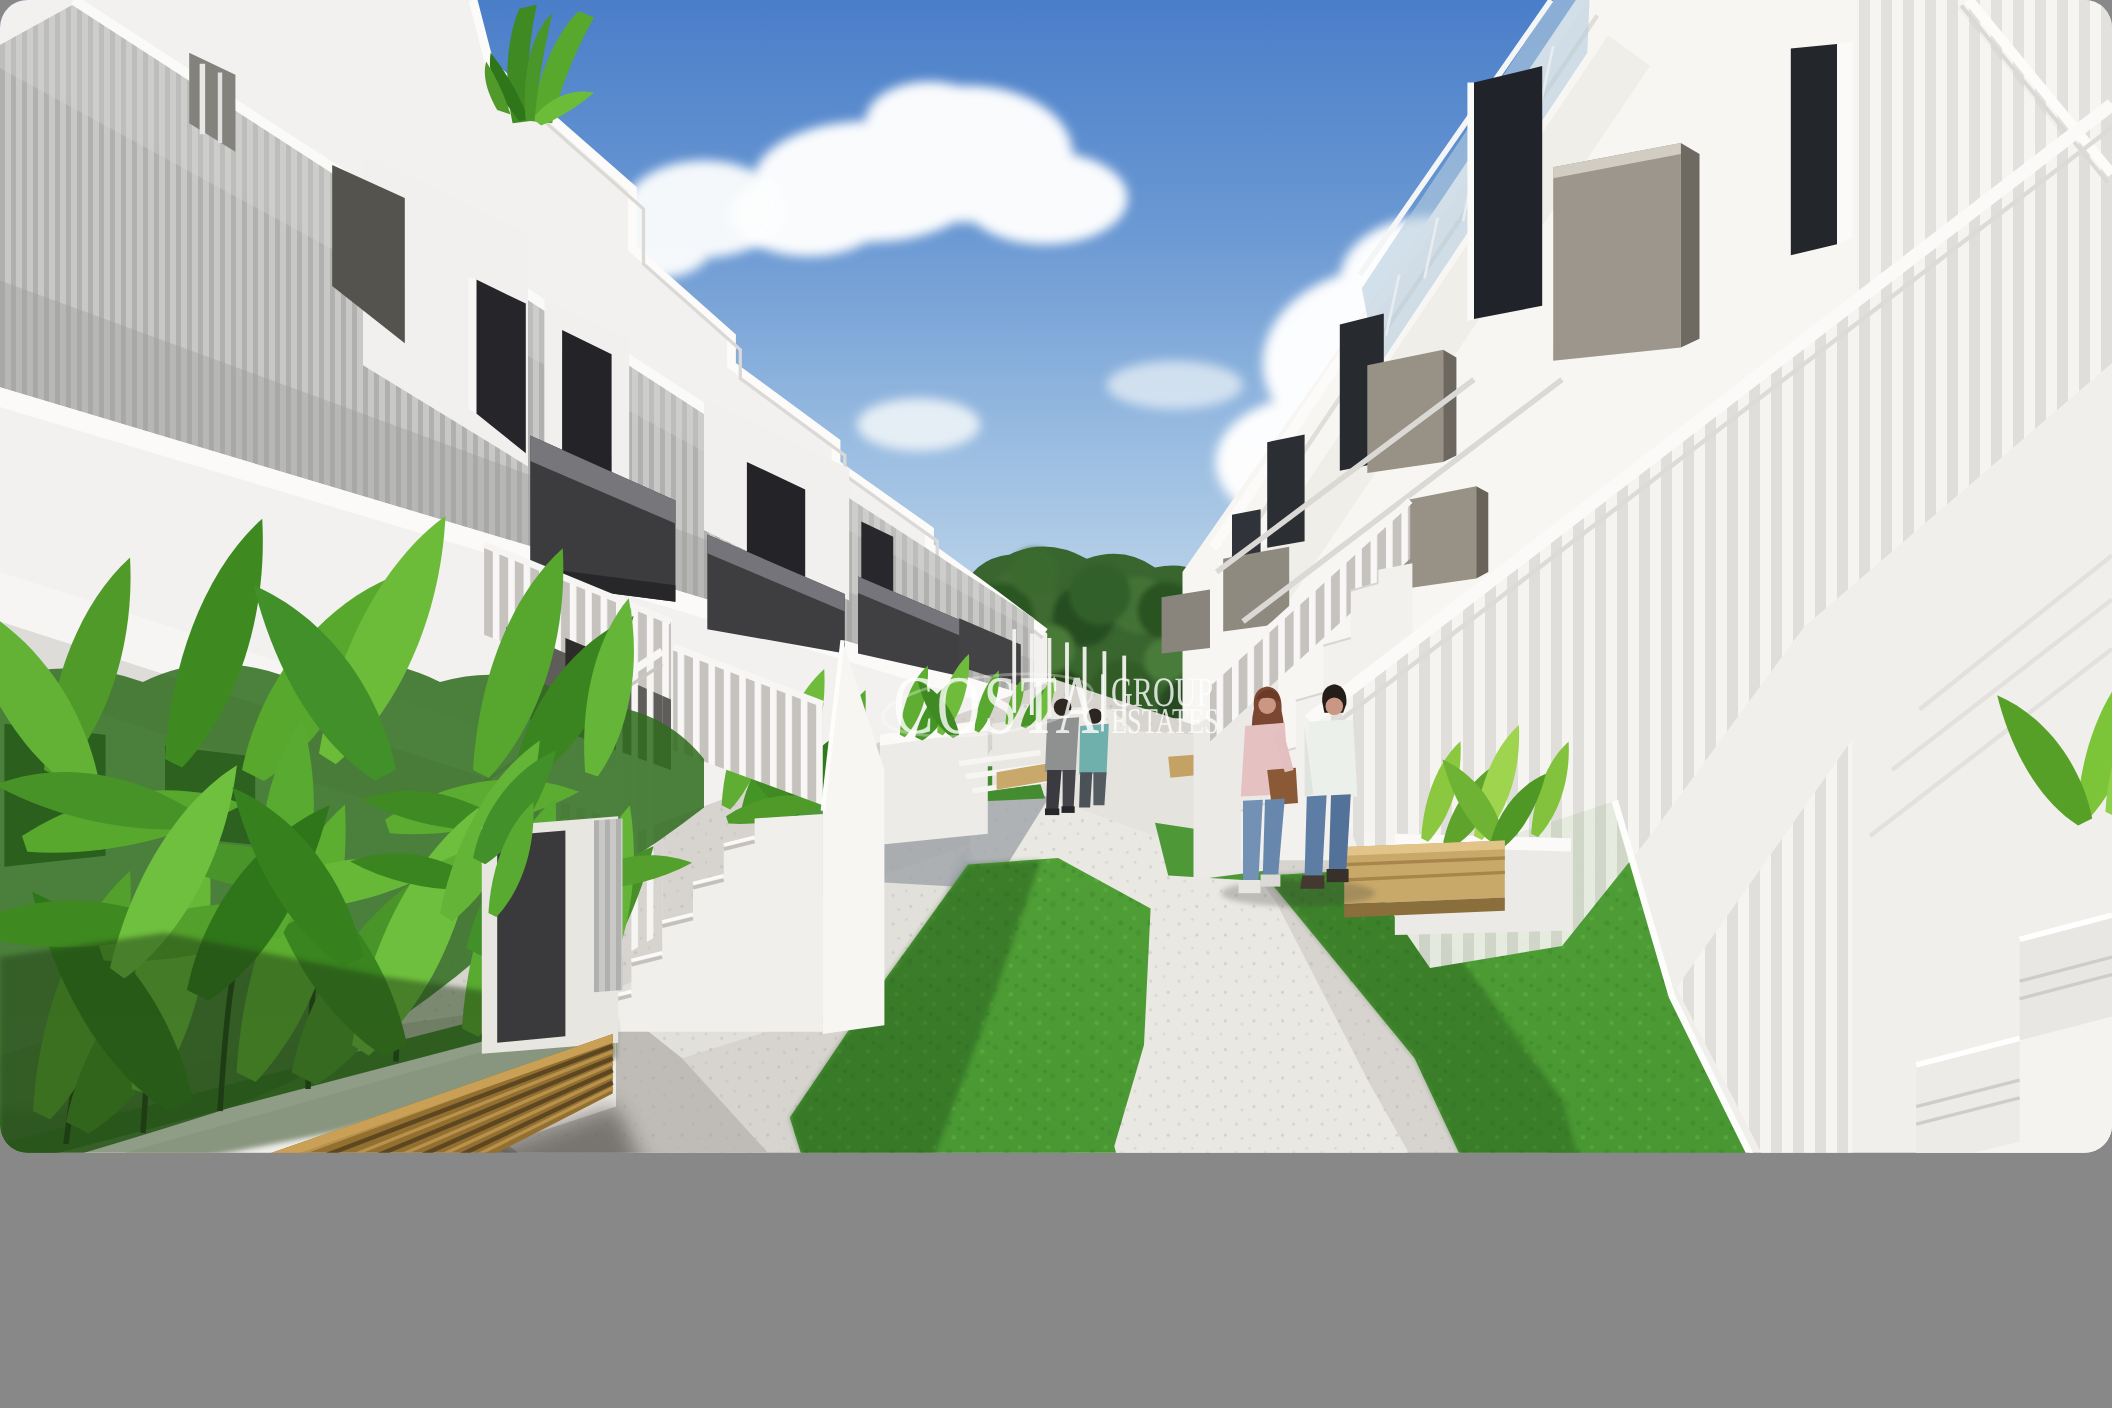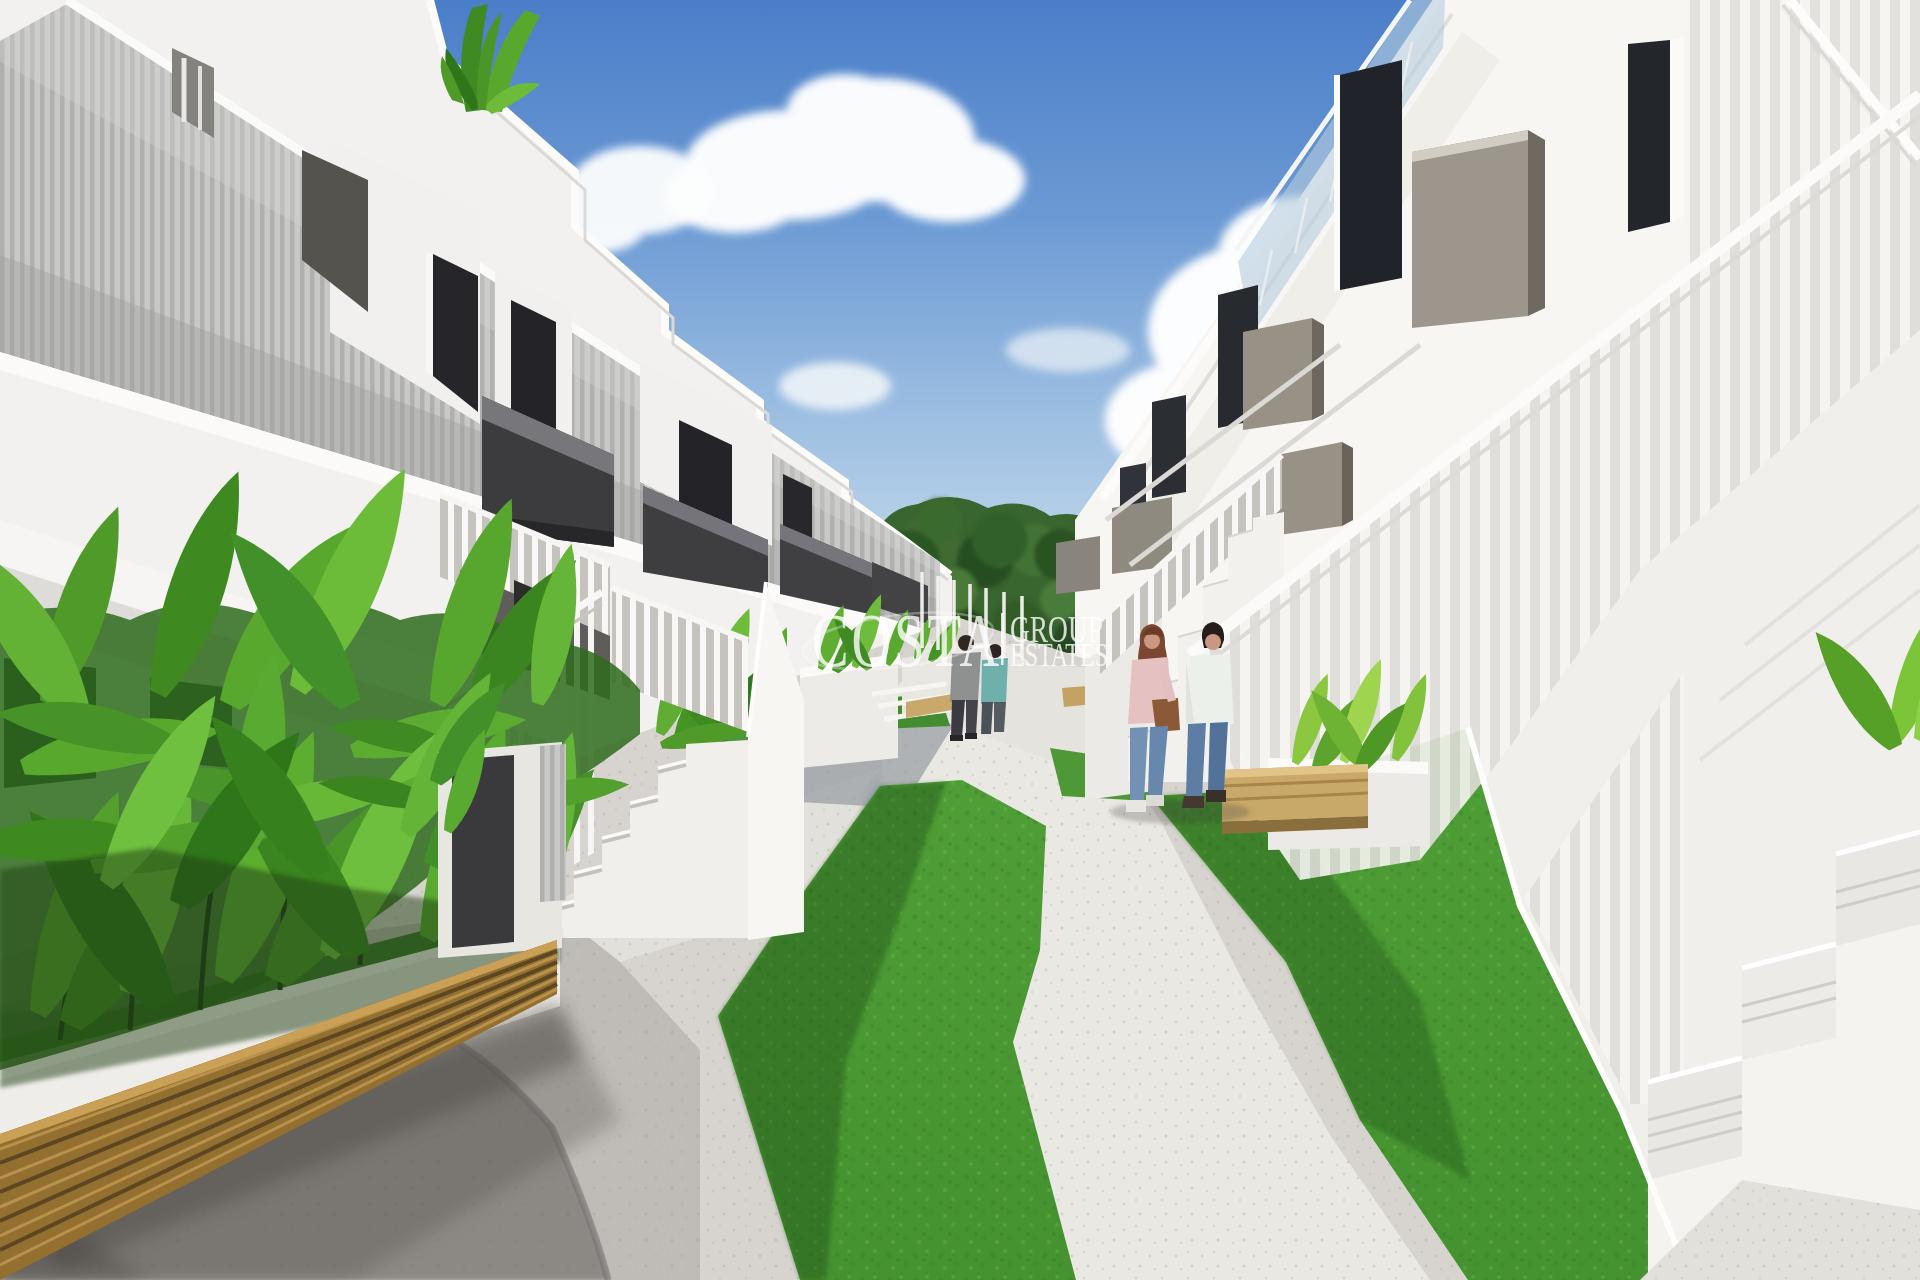--- a/index.html
+++ b/index.html
@@ -1,16 +1,16 @@
 <!DOCTYPE html>
 <html><head>
 <meta charset="utf-8">
 <style>
 html,body{margin:0;padding:0;background:#888;}
-#stage{width:1920px;height:1280px;overflow:hidden;position:relative;font-family:"Liberation Sans",sans-serif;}
+#stage{width:1920px;height:1048px;overflow:hidden;position:relative;font-family:"Liberation Sans",sans-serif;border-radius:25px;}
 svg{display:block;}
 </style>
 </head>
 <body>
 <div id="stage">
 <svg width="1920" height="1280" viewBox="0 0 1920 1280">
 <defs>
 <linearGradient id="sk" x1="0" y1="0" x2="0" y2="1">
 <stop offset="0" stop-color="#4a7ec9"></stop>
 <stop offset="0.28" stop-color="#6b99d3"></stop>

